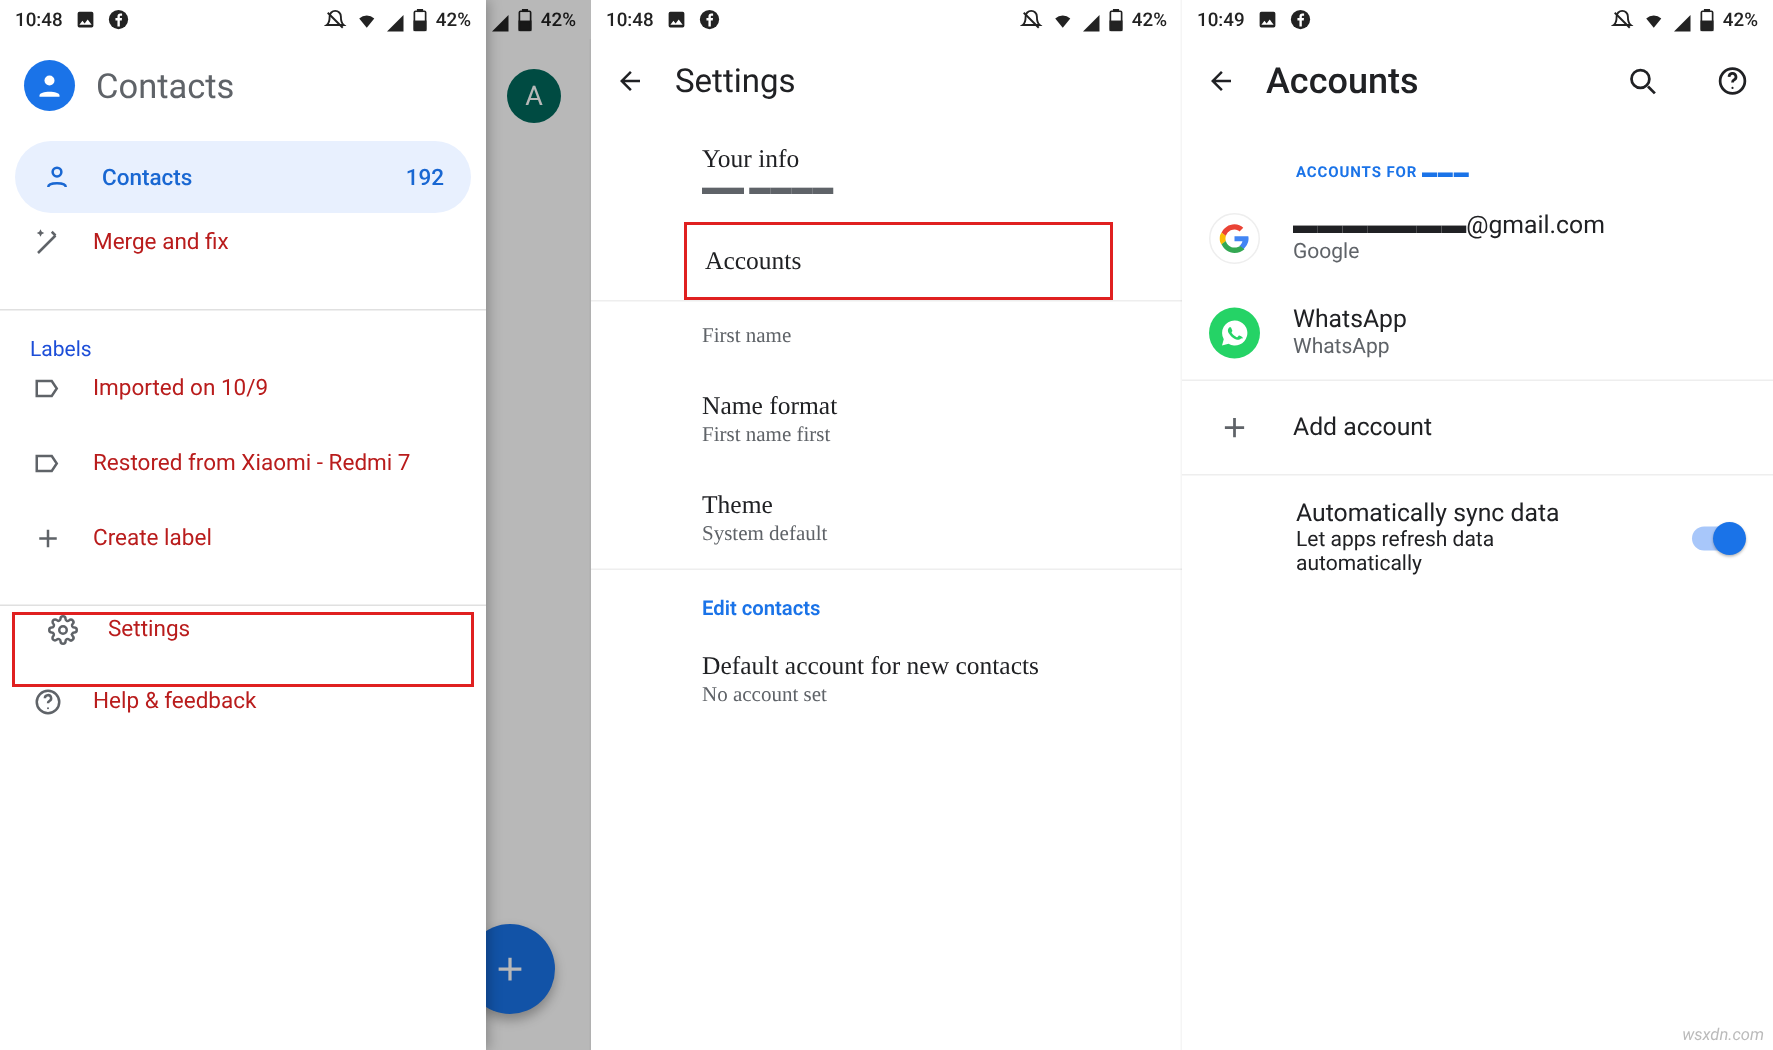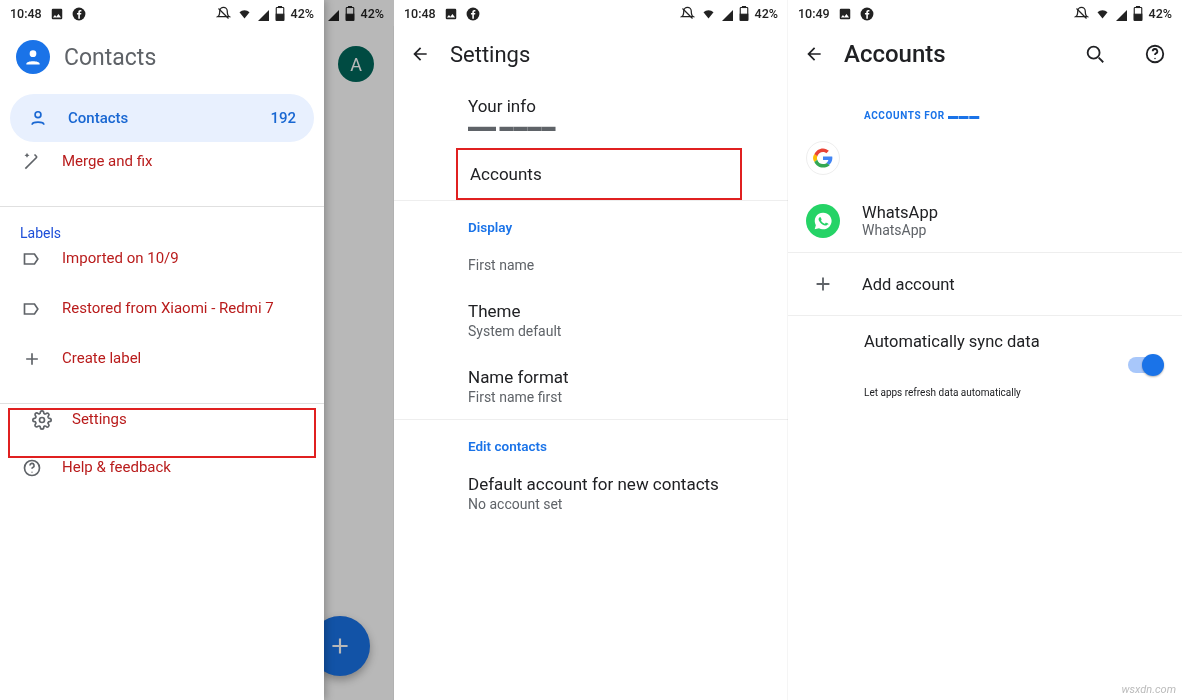--- a/index.html
+++ b/index.html
@@ -25,21 +25,21 @@
   .statusbar {
     height: 26px;
     display: flex;
     align-items: center;
     padding: 0 10px;
     font-size: 12.5px;
     font-weight: 500;
     color: #222;
     background: #fff;
   }
-  .statusbar .left { display:flex; align-items:flex-end; gap:8px; }
+  .statusbar .left { display:flex; align-items:flex-start; gap:8px; }
   .statusbar .right { margin-left:auto; display:flex; align-items:flex-end; gap:6px; }
   .ico { display:inline-flex; align-items:center; justify-content:center; }
   .signal-tri {
     width:0;height:0;border-style:solid;border-width:0 0 11px 11px;
     border-color:transparent transparent #222 transparent;
   }
   
   .appbar {
     height: 56px;
     display:flex;
@@ -90,20 +90,21 @@
   .drawer-item {
     height:50px;display:flex;align-items:flex-start;gap:20px;
     padding:0 22px;font-size:15px;color:#b91c1c;
   }
   .drawer-section { padding: 14px 20px 8px 20px; font-size:14px; color:#1d4ed8; }
   .hr { height:1px;background:#e0e0e0;margin:4px 0; }
   .highlight-red { border:2.5px solid #e02020; }
   
   .setting {
     padding: 14px 0 14px 74px;
+    font-family: Liberation Serif, serif;
   }
   .setting .primary { font-size:17px; color:#202124; }
   .setting .secondary { font-size:14px; color:#5f6368; margin-top:2px; }
   .section-header {
     padding: 18px 0 6px 74px;
     font-size:13.5px; font-weight:600; color:#1a73e8;
   }
   .thin-hr { height:1px;background:#eee; }
   
   .s3 .section-caption {
@@ -364,32 +365,31 @@
   </div>
 
   <div style="margin:0 46px 0 62px;" class="highlight-red">
     <div class="setting" style="padding-left:12px;">
       <div class="primary">Accounts</div>
     </div>
   </div>
 
   <div class="thin-hr"></div>
 
-  <div class="section-header">Display</div>
 
   <div class="setting">
     <div class="secondary">First name</div>
+  </div>
+  <div class="setting">
+    <div class="primary">Name format</div>
+    <div class="secondary">First name first</div>
   </div>
   <div class="setting">
     <div class="primary">Theme</div>
     <div class="secondary">System default</div>
-  </div>
-  <div class="setting">
-    <div class="primary">Name format</div>
-    <div class="secondary">First name first</div>
   </div>
   <div class="thin-hr"></div>
 
   <div class="section-header">Edit contacts</div>
   <div class="setting">
     <div class="primary">Default account for new contacts</div>
     <div class="secondary">No account set</div>
   </div>
 </div>
 
@@ -460,20 +460,24 @@
 
   <div class="acct-row">
     <span class="acct-icon g-icon">
       <svg width="20" height="20" viewBox="0 0 48 48">
           <path fill="#EA4335" d="M24 9.5c3.9 0 6.6 1.7 8.1 3.1l5.9-5.9C34.4 3.3 29.7 1 24 1 14.8 1 6.9 6.6 3.3 14.7l6.9 5.4C11.9 14 17.4 9.5 24 9.5z"></path>
           <path fill="#4285F4" d="M46.5 24.5c0-1.6-.1-2.8-.4-4H24v8h12.7c-.5 3-2.3 5.6-5 7.3l6.7 5.2c4-3.7 8.1-9.5 8.1-16.5z"></path>
           <path fill="#FBBC05" d="M10.2 28.1c-.5-1.3-.7-2.7-.7-4.1s.3-2.8.7-4.1l-6.9-5.4C1.2 17.7 0 20.7 0 24s1.2 6.3 3.3 9.5l6.9-5.4z"></path>
           <path fill="#34A853" d="M24 47c6.5 0 11.9-2.1 15.9-5.8l-6.7-5.2c-2 1.4-4.8 2.5-9.2 2.5-6.6 0-12.1-4.5-13.8-10.6l-6.9 5.4C6.9 41.4 14.8 47 24 47z"></path>
         </svg>
     </span>
+    <div class="txt">
+      <div class="primary">▬▬▬▬▬▬▬@gmail.com</div>
+      <div class="secondary">Google</div>
+    </div>
   </div>
 
   <div class="acct-row">
     <span class="acct-icon wa-icon">
       <svg width="20" height="20" viewBox="0 0 24 24" fill="#fff">
           <path d="M12 2a10 10 0 0 0-8.6 15L2 22l5.2-1.4A10 10 0 1 0 12 2zm5.3 14.2c-.2.6-1.3 1.2-1.8 1.2-.5.1-1 .1-3.2-.7-2.7-1.1-4.4-3.9-4.5-4.1-.1-.2-1.1-1.4-1.1-2.7 0-1.3.7-1.9.9-2.2.2-.2.5-.3.7-.3h.5c.2 0 .4 0 .6.5.2.6.8 2 .8 2.1.1.1.1.3 0 .5-.1.2-.2.3-.3.5-.2.2-.3.4-.2.7.2.3.8 1.3 1.7 2.1 1.2 1 2.1 1.3 2.4 1.5.3.1.5.1.6-.1.2-.2.7-.8.9-1.1.2-.3.4-.2.6-.1.3.1 1.7.8 2 .9.3.2.5.2.5.4.1.1.1.7-.1 1.3z"></path>
         </svg>
     </span>
     <div class="txt">
       <div class="primary">WhatsApp</div>
@@ -492,21 +496,21 @@
     <div class="txt">
       <div class="primary">Add account</div>
     </div>
   </div>
 
   <div class="thin-hr"></div>
 
   <div class="sync-row">
     <div class="txt">
       <div class="primary" style="font-size:16.5px;">Automatically sync data</div>
-      <div class="secondary" style="font-size:10px;max-width:200px;margin-top:36px;">Let apps refresh data automatically</div>
+      <div class="secondary" style="font-size:14px;max-width:200px;">Let apps refresh data automatically</div>
     </div>
     <div class="switch">
         <div class="knob"></div>
       </div>
   </div>
 
   <div class="watermark">wsxdn.com</div>
 </div>
 
 </body></html>

